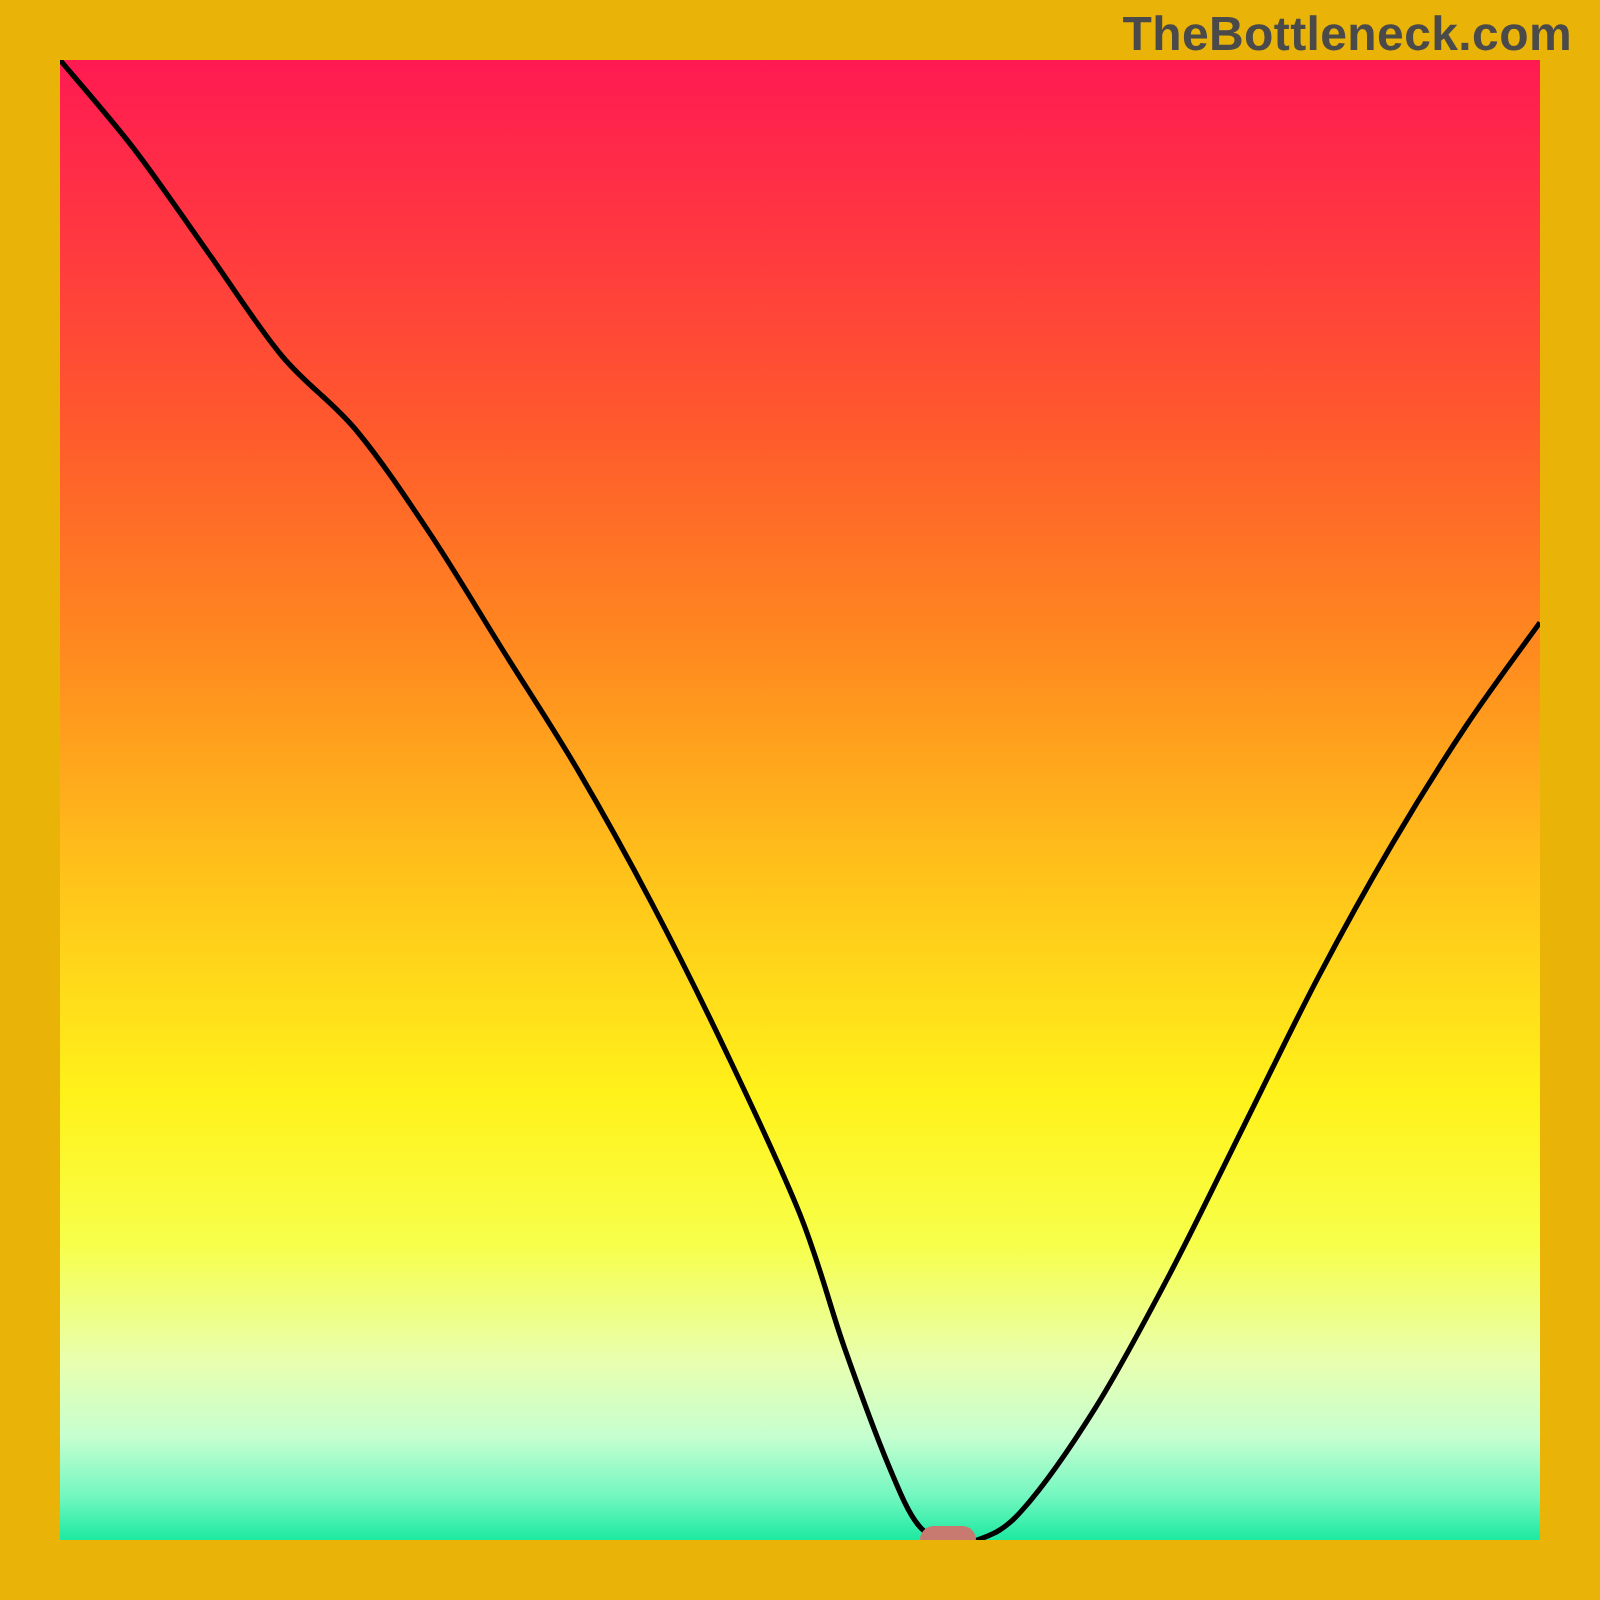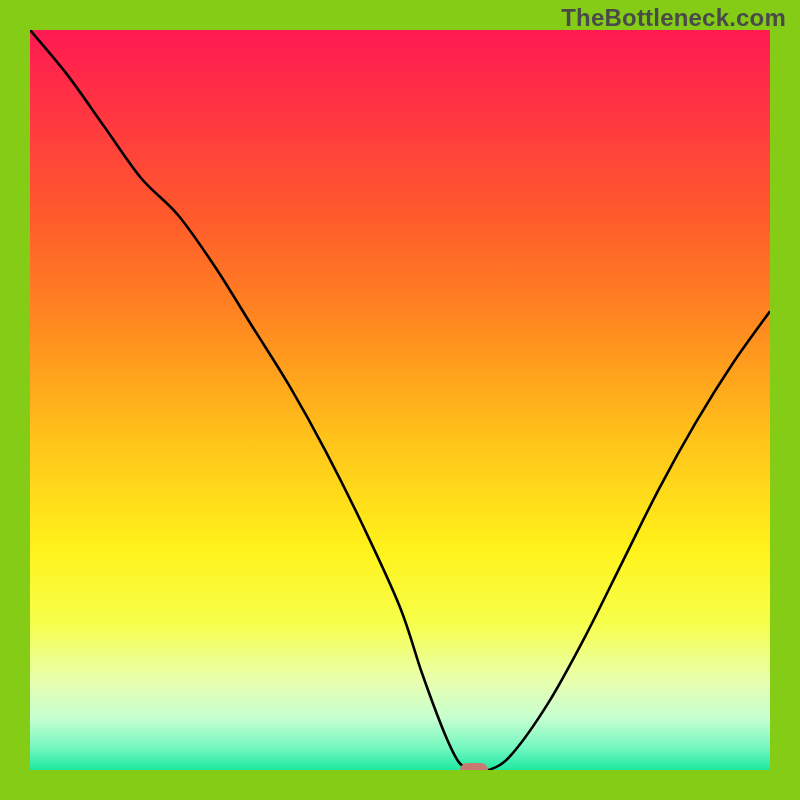--- a/index.html
+++ b/index.html
@@ -8,21 +8,21 @@
     width: 800px;
     height: 800px;
     background: #000;
     overflow: hidden;
     font-family: Arial, Helvetica, sans-serif;
   }
   .frame {
     position: relative;
     width: 800px;
     height: 800px;
-    background: #84cc16;
+    background: #eab308;
   }
   .watermark {
     position: absolute;
     top: 4px;
     right: 14px;
     color: #4a4a4a;
     font-size: 24px;
     font-weight: 600;
     letter-spacing: 0.2px;
     user-select: none;

